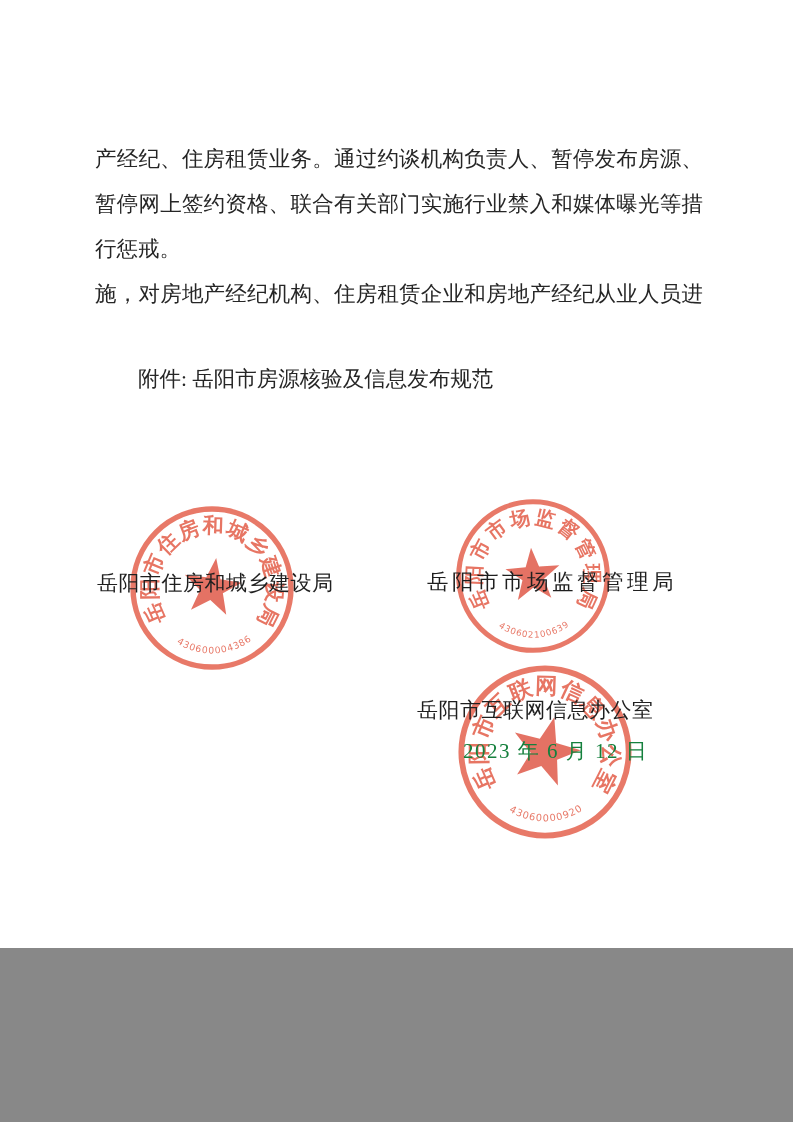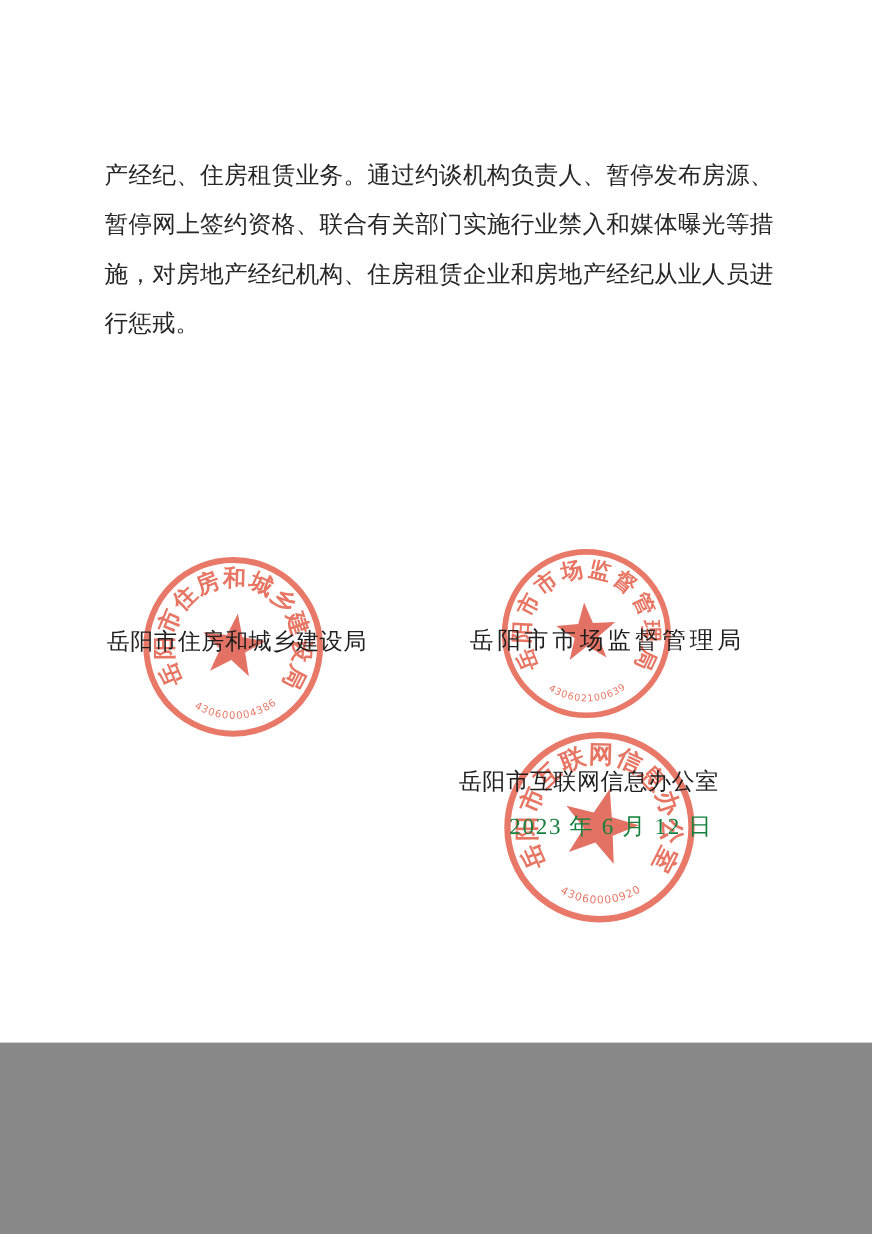--- a/index.html
+++ b/index.html
@@ -42,23 +42,24 @@
   }
 </style>
 </head>
 <body>
 
 <div class="page">
 
   <div class="body-text">
     <div class="line just">产经纪、住房租赁业务。通过约谈机构负责人、暂停发布房源、</div>
     <div class="line just">暂停网上签约资格、联合有关部门实施行业禁入和媒体曝光等措</div>
+    <div class="line">行惩戒。</div>
     <div class="line just">施，对房地产经纪机构、住房租赁企业和房地产经纪从业人员进</div>
-    <div class="line">行惩戒。</div>
     <div class="spacer"></div>
+    <div class="line indent">附件: 岳阳市房源核验及信息发布规范</div>
   </div>
 
   <div class="seal" style="left:128px;top:504px;width:168px;height:168px;">
     <svg viewBox="0 0 200 200">
       <defs>
         <path id="arcT1" d="M 45.93 137.86 A 66 66 0 1 1 154.07 137.86" fill="none"></path>
         <path id="arcB1" d="M 55.3 163.9 A 78 78 0 0 0 144.7 163.9" fill="none"></path>
       </defs>
       <circle class="seal-ring" cx="100" cy="100" r="94"></circle>
       <polygon class="seal-star" transform="rotate(8 100 100)" points="100,64 108.5,88.4 134.2,88.9 113.7,104.4 121.2,129.1 100,114.4 78.8,129.1 86.3,104.4 65.8,88.9 91.5,88.4"></polygon>

